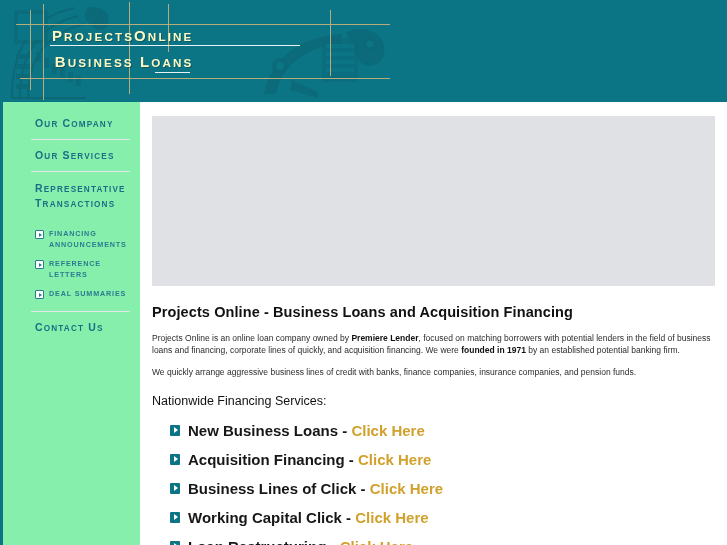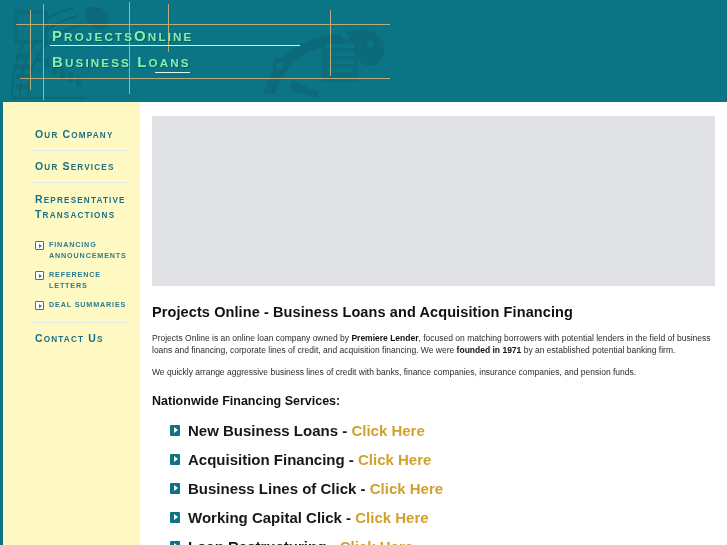--- a/index.html
+++ b/index.html
@@ -49,43 +49,44 @@
   .logo-block {
     position: absolute;
     left: 52px;
     top: 28px;
     color: #ffffff;
   }
   .logo-line {
     font-family: "Liberation Sans", sans-serif;
     font-weight: bold;
     letter-spacing: 2.1px;
-    color: #86efac;
+    color: #fef9c3;
     white-space: nowrap;
     line-height: 1.0;
     text-shadow: 1px 1px 0 rgba(0,0,0,.25);
+    text-align: right;
   }
   .logo-line .cap { font-size: 15px; }
   .logo-line.l1 { margin-bottom: 10px; }
 
   
   .page {
     display: flex;
     width: 727px;
     height: 443px;
     background: #ffffff;
   }
 
   
   .sidebar {
     width: 140px;
     flex: 0 0 140px;
     border-left: 3px solid #0b7585;
-    padding-top: 17px;
-    background: #fef9c3;
+    padding-top: 6px;
+    background: #86efac;
   }
   .nav-top {
     padding: 9px 4px 10px 32px;
     font-size: 8.5px;
     font-weight: bold;
     letter-spacing: 1.15px;
     color: #1b6f85;
     white-space: nowrap;
     cursor: pointer;
   }
@@ -152,21 +153,21 @@
     margin: 0 0 9px 0;
     font-size: 8.5px;
     line-height: 1.45;
     color: #2b2b2b;
     max-width: 568px;
   }
   .main p.body b { color: #111111; }
   .main h2 {
     margin: 16px 0 14px 0;
     font-size: 12.5px;
-    font-weight: bold;
+    font-weight: normal;
     color: #111111;
   }
 
   .svc-list { margin: 0 0 14px 0; padding: 0; list-style: none; }
   .svc-item {
     display: flex;
     align-items: center;
     gap: 8px;
     padding-left: 18px;
     margin-bottom: 12px;
@@ -320,21 +321,21 @@
     </div>
   </nav>
 
   <main class="main">
 
     <div class="hero-placeholder"></div>
 
     <h1>Projects Online - Business Loans and Acquisition Financing</h1>
 
     <p class="body">
-      <span>Projects Online is an online loan company owned by </span><b>Premiere Lender</b><span>, focused on matching borrowers with potential lenders in the field of business loans and financing, corporate lines of credit, and acquisition financing. We were </span><b>founded in 1971</b><span> by an established potential banking firm.</span>
+      <span>Projects Online is an online loan company owned by </span><b>Premiere Lender</b><span>, focused on matching borrowers with potential lenders in the field of business loans and financing, corporate lines of quickly, and acquisition financing. We were </span><b>founded in 1971</b><span> by an established potential banking firm.</span>
     </p>
 
     <p class="body">We quickly arrange aggressive business lines of credit with banks, finance companies, insurance companies, and pension funds.</p>
 
     <h2>Nationwide Financing Services:</h2>
 
     <ul class="svc-list">
       <li class="svc-item">
         <span class="svc-bullet"></span>
         <span class="svc-text">

